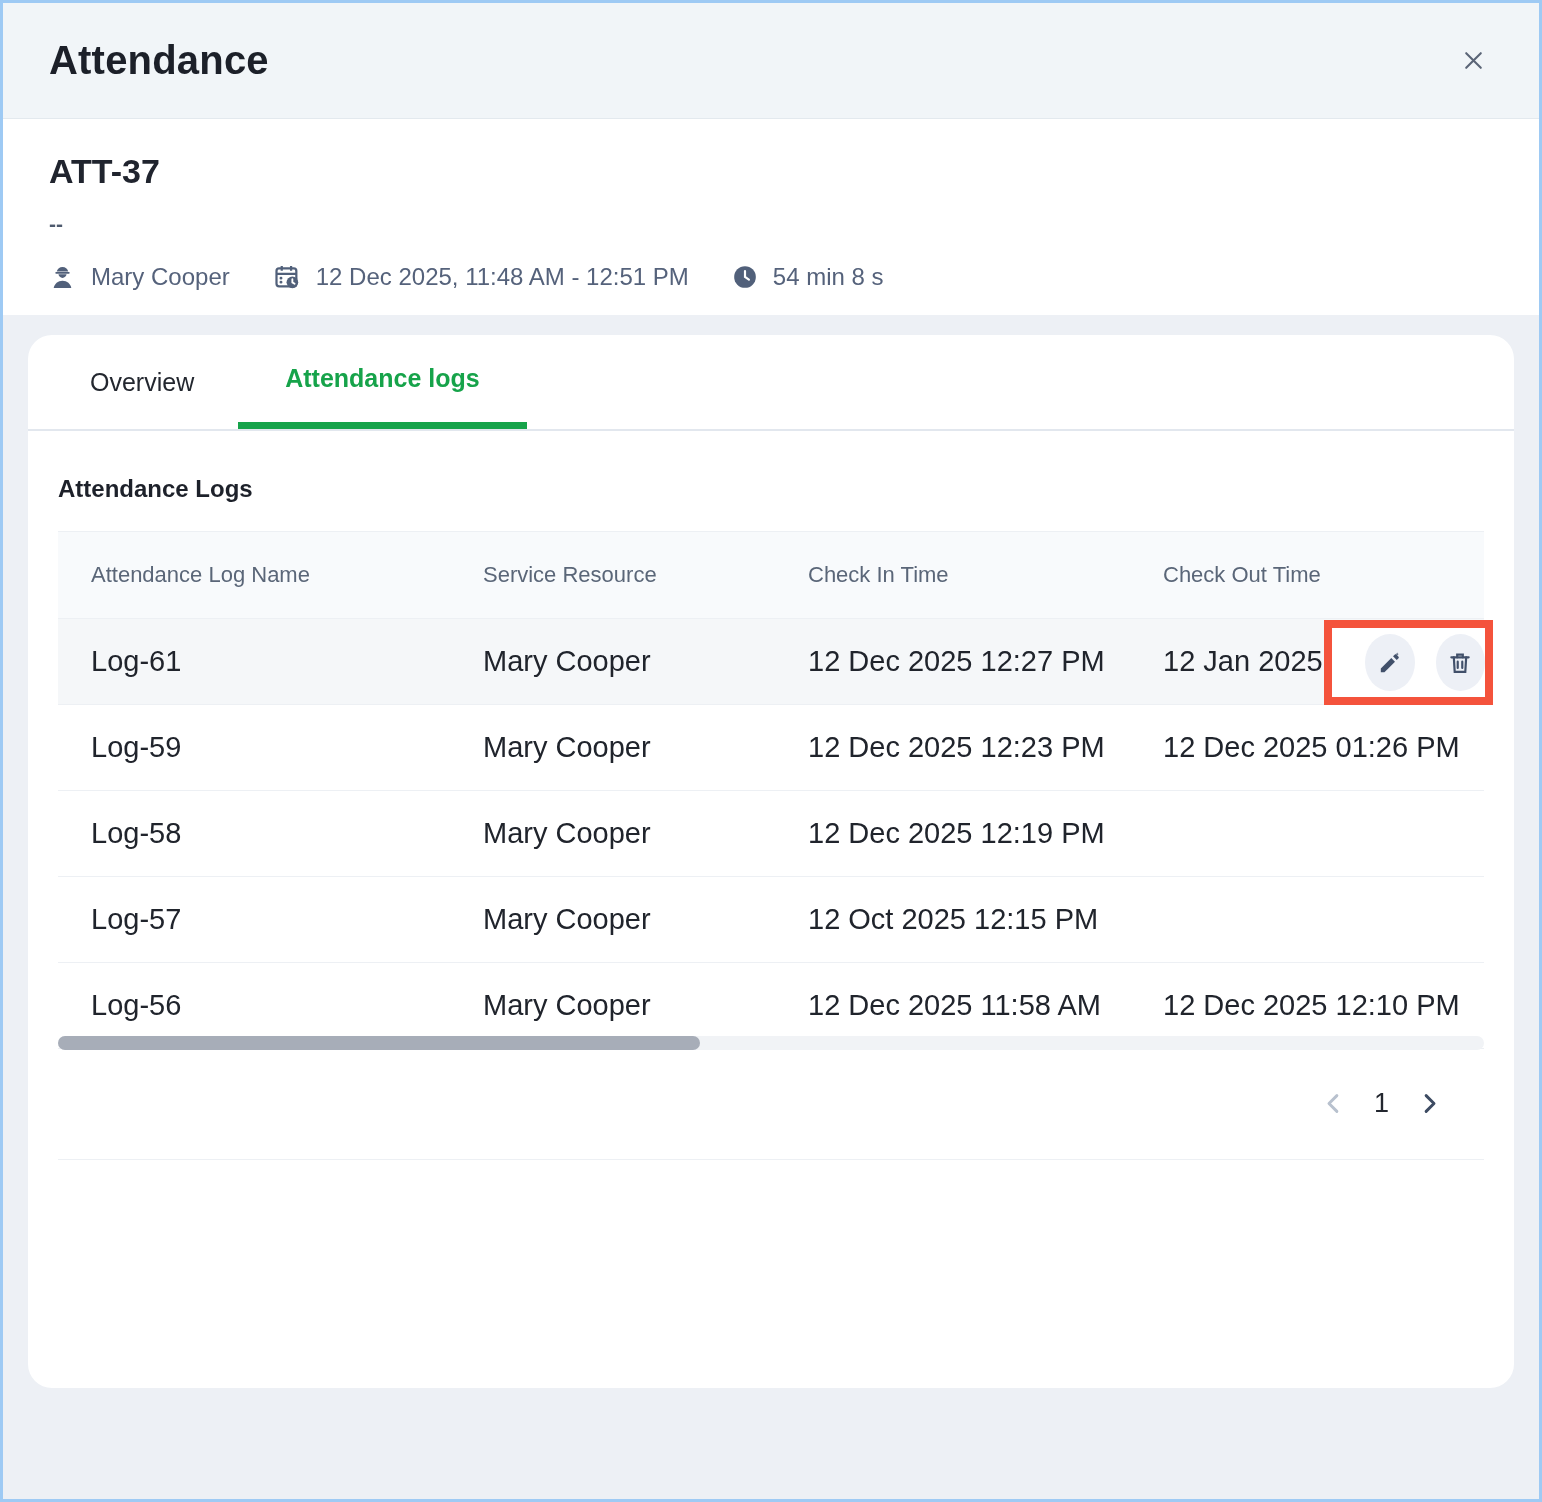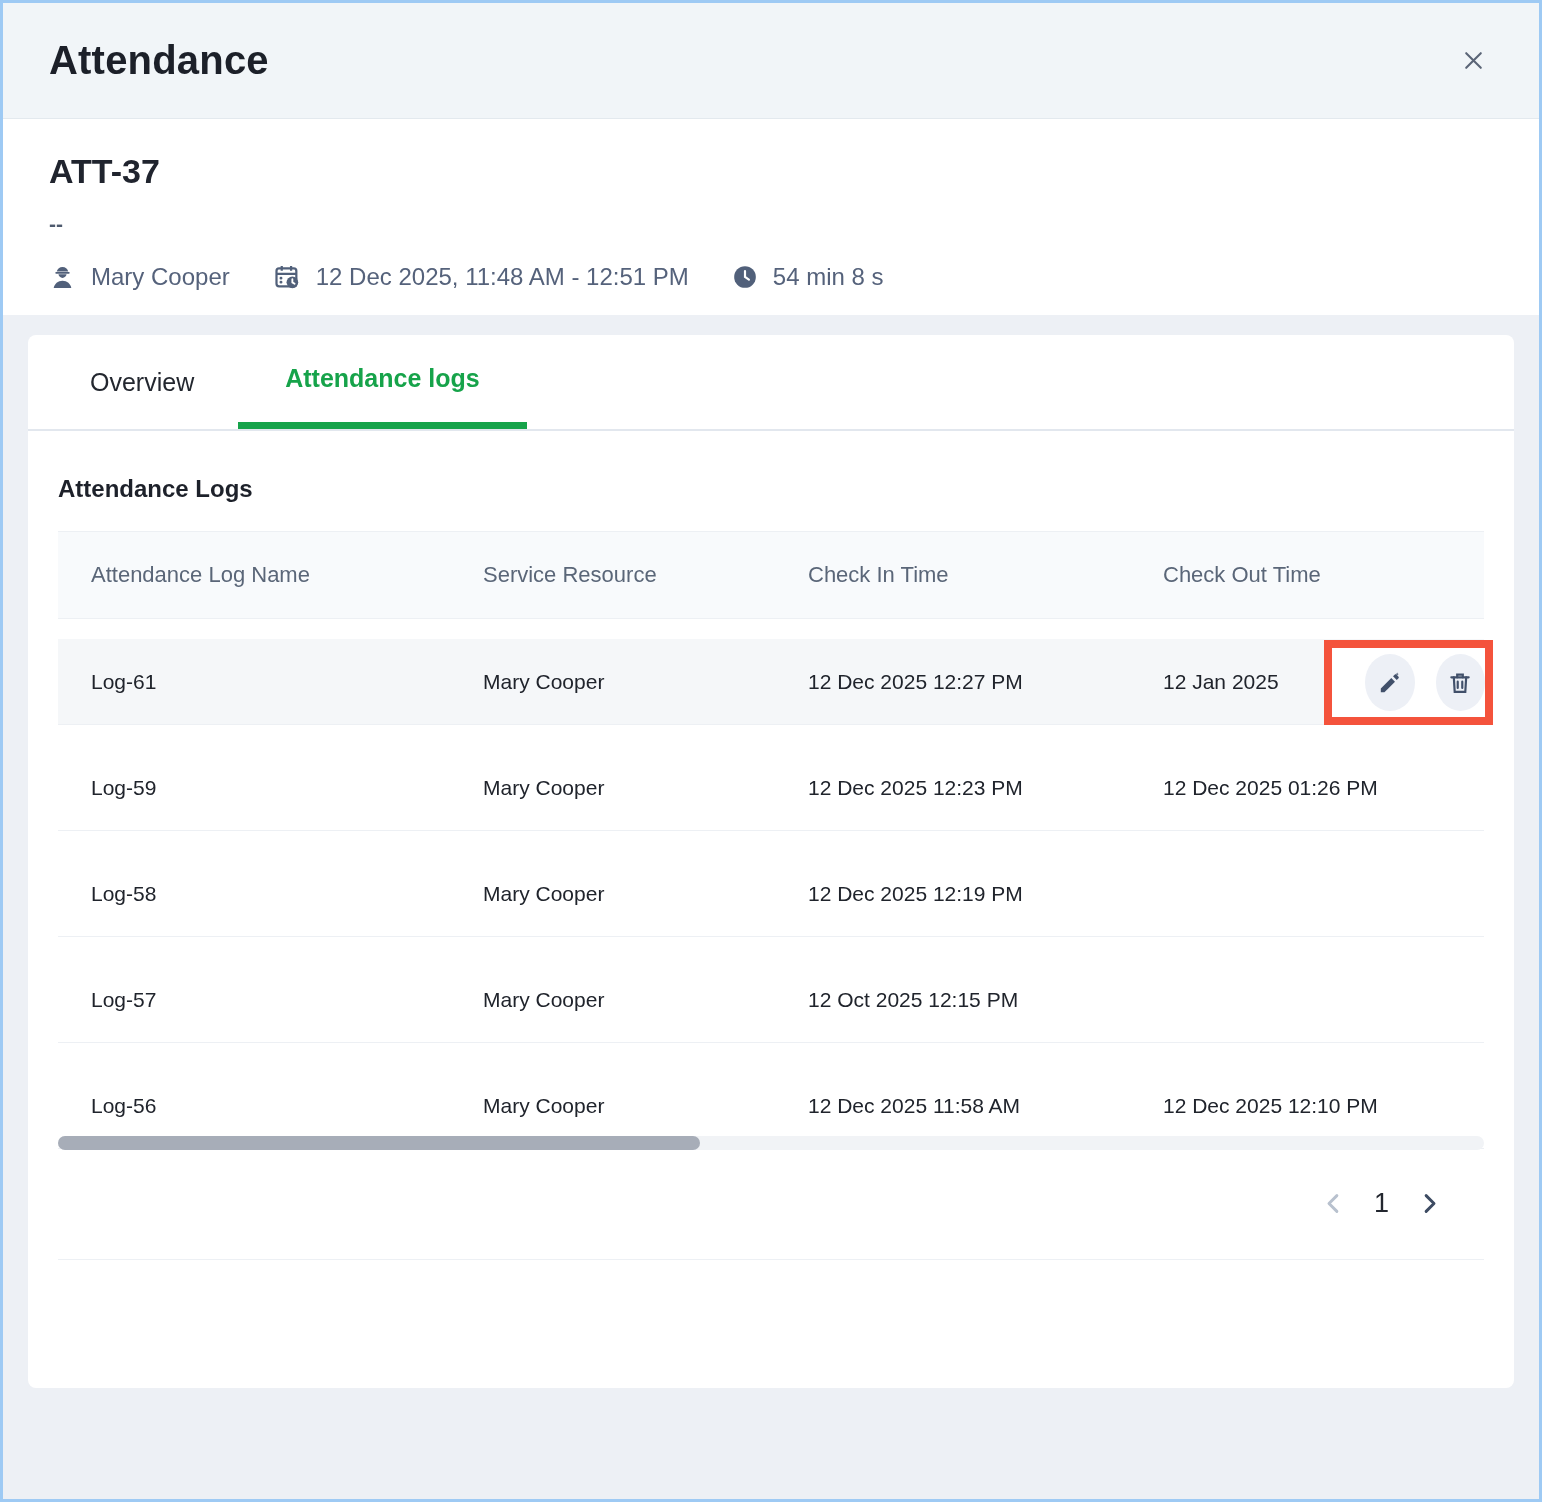--- a/index.html
+++ b/index.html
@@ -31,21 +31,21 @@
   .info-section { background:#ffffff; padding:33px 46px 0 46px; flex:0 0 196px; }
   .record-id { font-size:34px; font-weight:700; color:#20242e; }
   .record-sub { font-size:21px; font-weight:700; color:#4e5a6e; margin-top:21px; }
   .meta-row { display:flex; align-items:center; margin-top:27px; color:#55627b; font-size:24px; }
   .meta-item { display:flex; align-items:center; }
   .meta-item + .meta-item { margin-left:43px; }
   .meta-item .icn { margin-right:15px; display:flex; align-items:center; }
 
   
   .page-body { flex:1; background:#edf0f5; padding:20px 25px 0 25px; }
-  .card { background:#ffffff; border-radius:8px; height:1053px; overflow:hidden; }
+  .card { background:#ffffff; border-radius:24px; height:1053px; overflow:hidden; }
 
   .tabs-row {
     height:96px; display:flex; align-items:stretch;
     border-bottom:2px solid #e2e7ee; padding-left:62px;
   }
   .tab { display:flex; align-items:center; font-size:25px; cursor:pointer; }
   .tab-overview { color:#23272f; }
   .tab-active {
     margin-left:44px; padding:0 47px;
     color:#16a34a; font-weight:700;
@@ -54,30 +54,29 @@
 
   .card-content { padding:0 30px; }
   .section-heading { font-size:24px; font-weight:700; color:#1d212a; margin:44px 0 28px 0; }
 
   
   .atable { width:100%; }
   .thead, .trow {
     display:grid;
     grid-template-columns:392px 325px 355px 1fr;
     align-items:center;
-    margin-top:20px;
   }
   .thead {
     height:88px; background:#f8fafc;
     border-top:1px solid #edf0f4; border-bottom:1px solid #edf0f4;
     color:#5a6678; font-size:22px;
   }
   .thead > div, .trow > div { padding-left:33px; white-space:nowrap; overflow:hidden; }
   .trow {
-    height:86px; font-size:21px; color:#20242c;
+    height:86px; font-size:29px; color:#20242c;
     border-bottom:1px solid #edf0f4; position:relative; background:#ffffff;
   }
   .trow.hl { background:#f5f7f9; }
 
   .row-actions {
     position:absolute; top:1px; right:-9px;
     width:169px; height:85px;
     background:#ffffff; border:8px solid #f4533c;
     display:flex; align-items:center; justify-content:center; gap:21px;
     z-index:3;

